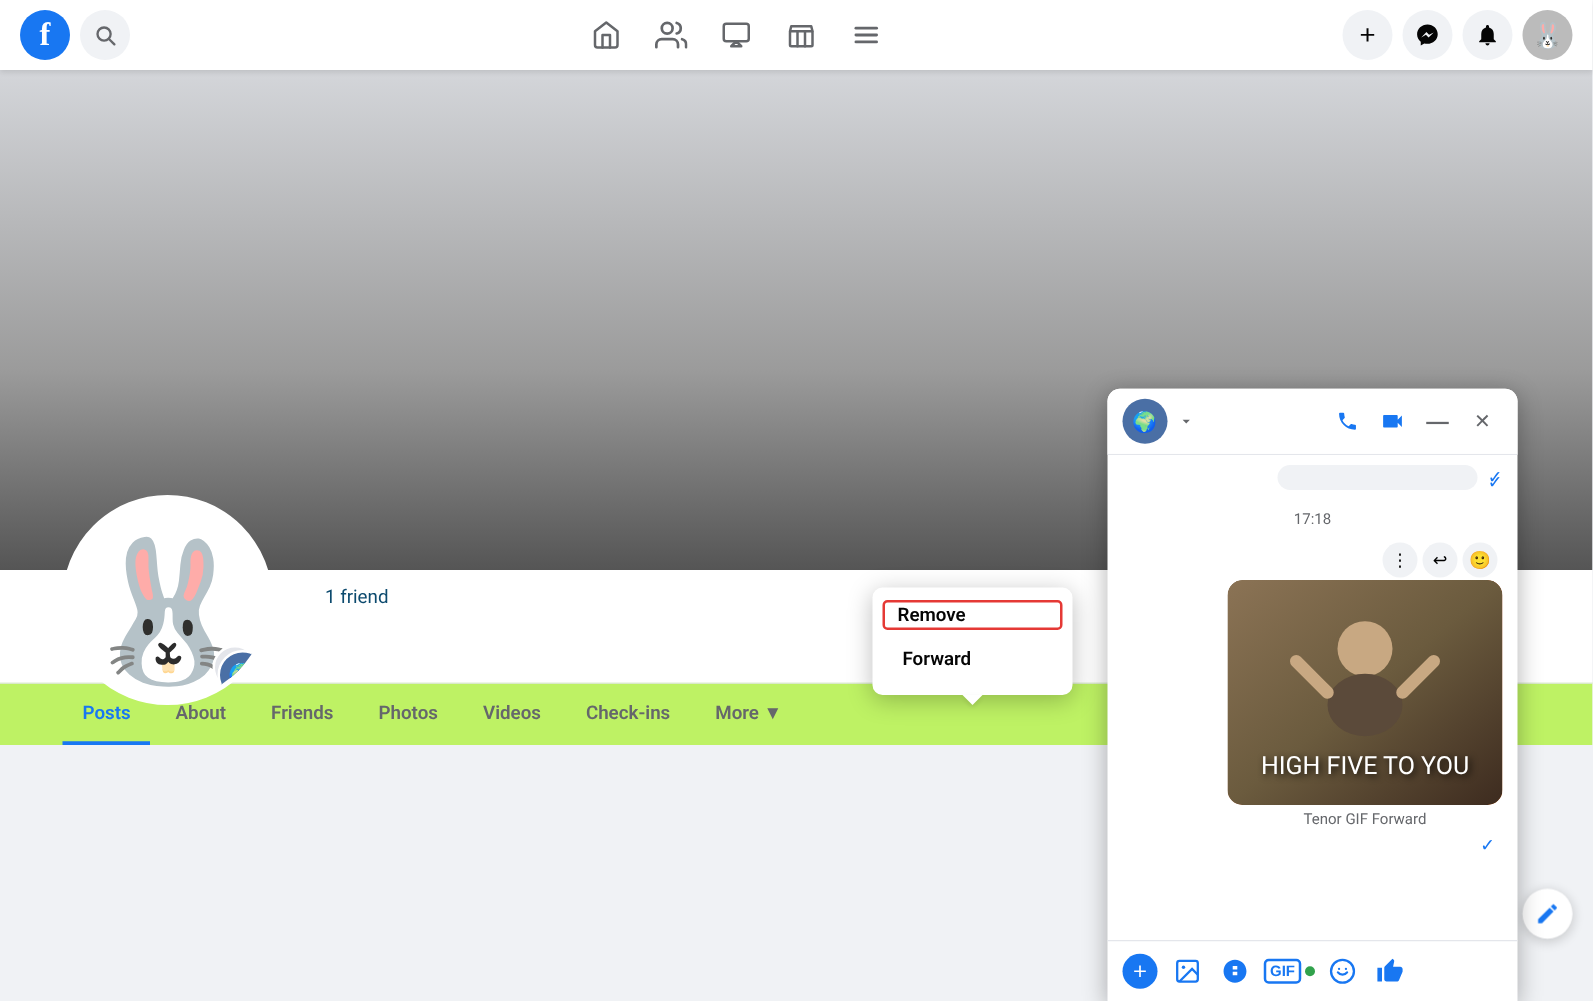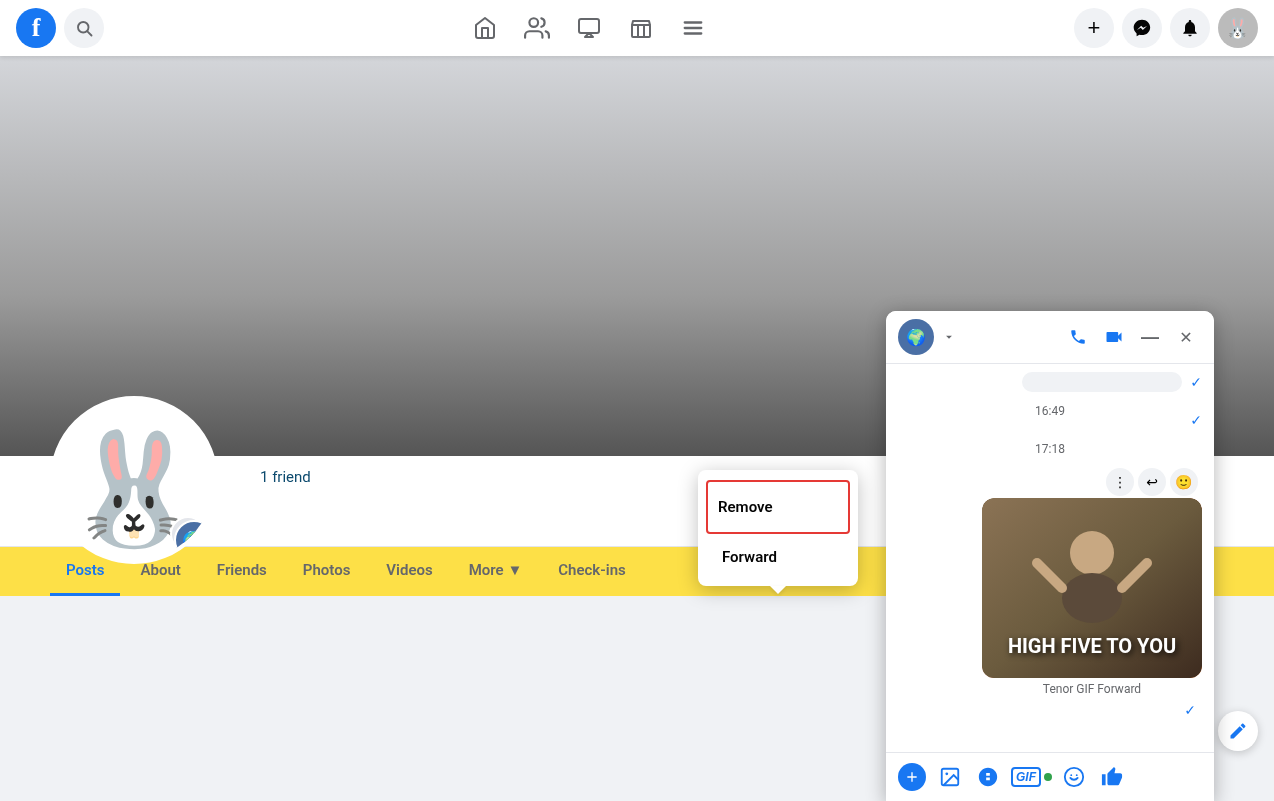--- a/index.html
+++ b/index.html
@@ -72,21 +72,21 @@
     .profile-name-row {
       display: flex; align-items: center; gap: 12px;
       padding-left: 210px;
       padding-top: 12px;
       padding-bottom: 12px;
     }
 
     
     .profile-tabs {
       border-top: 1px solid #e4e6eb;
-      background: #fde047;
+      background: #bef264;
       display: flex; align-items: center;
       padding: 0 50px;
       gap: 4px;
     }
     .tab-item {
       padding: 14px 16px;
       font-size: 15px;
       font-weight: 600;
       color: #65676b;
       cursor: pointer;
@@ -214,21 +214,21 @@
       padding: 10px 16px;
       font-size: 15px;
       font-weight: 600;
       cursor: pointer;
       color: #050505;
     }
     .context-menu-item.remove {
       border: 2px solid #e53935;
       border-radius: 4px;
       margin: 4px 8px;
-      padding: 16px 10px;
+      padding: 1px 10px;
     }
     .context-menu-arrow {
       position: absolute;
       bottom: -8px; left: 50%;
       transform: translateX(-50%);
       width: 0; height: 0;
       border-left: 8px solid transparent;
       border-right: 8px solid transparent;
       border-top: 8px solid #fff;
       filter: drop-shadow(0 2px 2px rgba(0,0,0,0.1));
@@ -339,24 +339,24 @@
   <div class="tab-item">
     <span>Friends</span>
   </div>
   <div class="tab-item">
     <span>Photos</span>
   </div>
   <div class="tab-item">
     <span>Videos</span>
   </div>
   <div class="tab-item">
+    <span>Check-ins</span>
+  </div>
+  <div class="tab-item">
     <span>More ▼</span>
-  </div>
-  <div class="tab-item">
-    <span>Check-ins</span>
   </div>
 </div>
 
 <div class="chat-popup">
   <div class="chat-header">
     <div class="chat-header-left">
       <div class="chat-contact-avatar">🌍</div>
       <svg width="14" height="14" viewBox="0 0 24 24" fill="#65676b">
         <path d="M7 10l5 5 5-5z"></path>
       </svg>
@@ -381,21 +381,20 @@
     </div>
   </div>
 
   <div class="chat-messages">
 
     <div style="display:flex; justify-content: flex-end; position: relative; padding-right: 20px;">
       <div class="msg-bubble" style="background:#f0f2f5; width: 160px; height: 20px; border-radius: 18px;"></div>
       <span style="position:absolute; right:0; bottom:2px; color:#1877f2; font-size:14px;">✓</span>
     </div>
 
-    <div class="msg-timestamp">16:49</div>
 
     <div style="display:flex; justify-content:flex-end; padding-right: 20px; position: relative;">
       <span style="position:absolute; right:0; bottom:2px; color:#1877f2; font-size:14px;">✓</span>
     </div>
 
     <div class="msg-timestamp">17:18</div>
 
     <div style="display:flex; flex-direction:column; align-items:flex-end; gap:2px;">
       <div style="display:flex; align-items:center; gap:4px; margin-right: 4px;">
         <div class="msg-action-icon">⋮</div>
@@ -414,21 +413,21 @@
               </linearGradient>
             </defs>
             <rect width="220" height="180" fill="url(#bgGrad)" rx="12"></rect>
 
             <circle cx="110" cy="55" r="22" fill="#c8a882"></circle>
             <ellipse cx="110" cy="100" rx="30" ry="25" fill="#5b4a3a"></ellipse>
 
             <line x1="80" y1="90" x2="55" y2="65" stroke="#c8a882" stroke-width="10" stroke-linecap="round"></line>
             <line x1="140" y1="90" x2="165" y2="65" stroke="#c8a882" stroke-width="10" stroke-linecap="round"></line>
           </svg>
-          <div class="gif-text" style="position:relative; z-index:2; margin-top: 120px; font-size: 20px; color: white; font-weight: 700; text-align: right; text-shadow: 2px 2px 6px rgba(0,0,0,0.9);">HIGH FIVE TO YOU</div>
+          <div class="gif-text" style="position:relative; z-index:2; margin-top: 120px; font-size: 20px; color: white; font-weight: 400; text-align: right; text-shadow: 2px 2px 6px rgba(0,0,0,0.9);">HIGH FIVE TO YOU</div>
         </div>
         <div class="gif-label">Tenor GIF Forward</div>
         <div style="text-align:right; padding-right: 6px; padding-bottom: 4px; position: relative;">
           <span style="color:#1877f2; font-size:14px;">✓</span>
         </div>
       </div>
     </div>
   </div>
 
   <div class="chat-input-row">
@@ -445,21 +444,21 @@
         <circle cx="8.5" cy="8.5" r="1.5"></circle>
           <polyline points="21 15 16 10 5 21" fill="none" stroke="#1877f2" stroke-width="2"></polyline>
       </svg>
     </button>
     <button class="chat-input-btn">
       <svg width="22" height="22" viewBox="0 0 24 24" fill="#1877f2">
         <path d="M12 2C6.48 2 2 6.48 2 12c0 5.52 4.48 10 10 10 5.52 0 10-4.48 10-10C22 6.48 17.52 2 12 2zm-2 13.5v-3h4v3h-4zm0-5v-3h4v3h-4z"></path>
       </svg>
     </button>
     <button class="chat-input-btn">
-      <span style="font-size: 12px; font-weight: 900; color: #1877f2; border: 2px solid #1877f2; border-radius: 4px; padding: 1px 3px; font-style: italic;">GIF</span>
+      <span style="font-size: 12px; font-weight: 900; color: #1877f2; border: 2px solid #1877f2; border-radius: 4px; padding: 1px 3px;">GIF</span>
     </button>
     <span style="width: 8px; height: 8px; background: #31a24c; border-radius: 50%; margin-left: -4px;"></span>
     <button class="chat-input-btn">
       <svg width="22" height="22" viewBox="0 0 24 24" fill="#1877f2">
         <circle cx="12" cy="12" r="10" fill="none" stroke="#1877f2" stroke-width="2"></circle>
         <path d="M8 13s1.5 2 4 2 4-2 4-2" fill="none" stroke="#1877f2" stroke-width="2" stroke-linecap="round"></path>
         <circle cx="9" cy="10" r="1" fill="#1877f2"></circle>
           <circle cx="15" cy="10" r="1" fill="#1877f2"></circle>
       </svg>
     </button>

